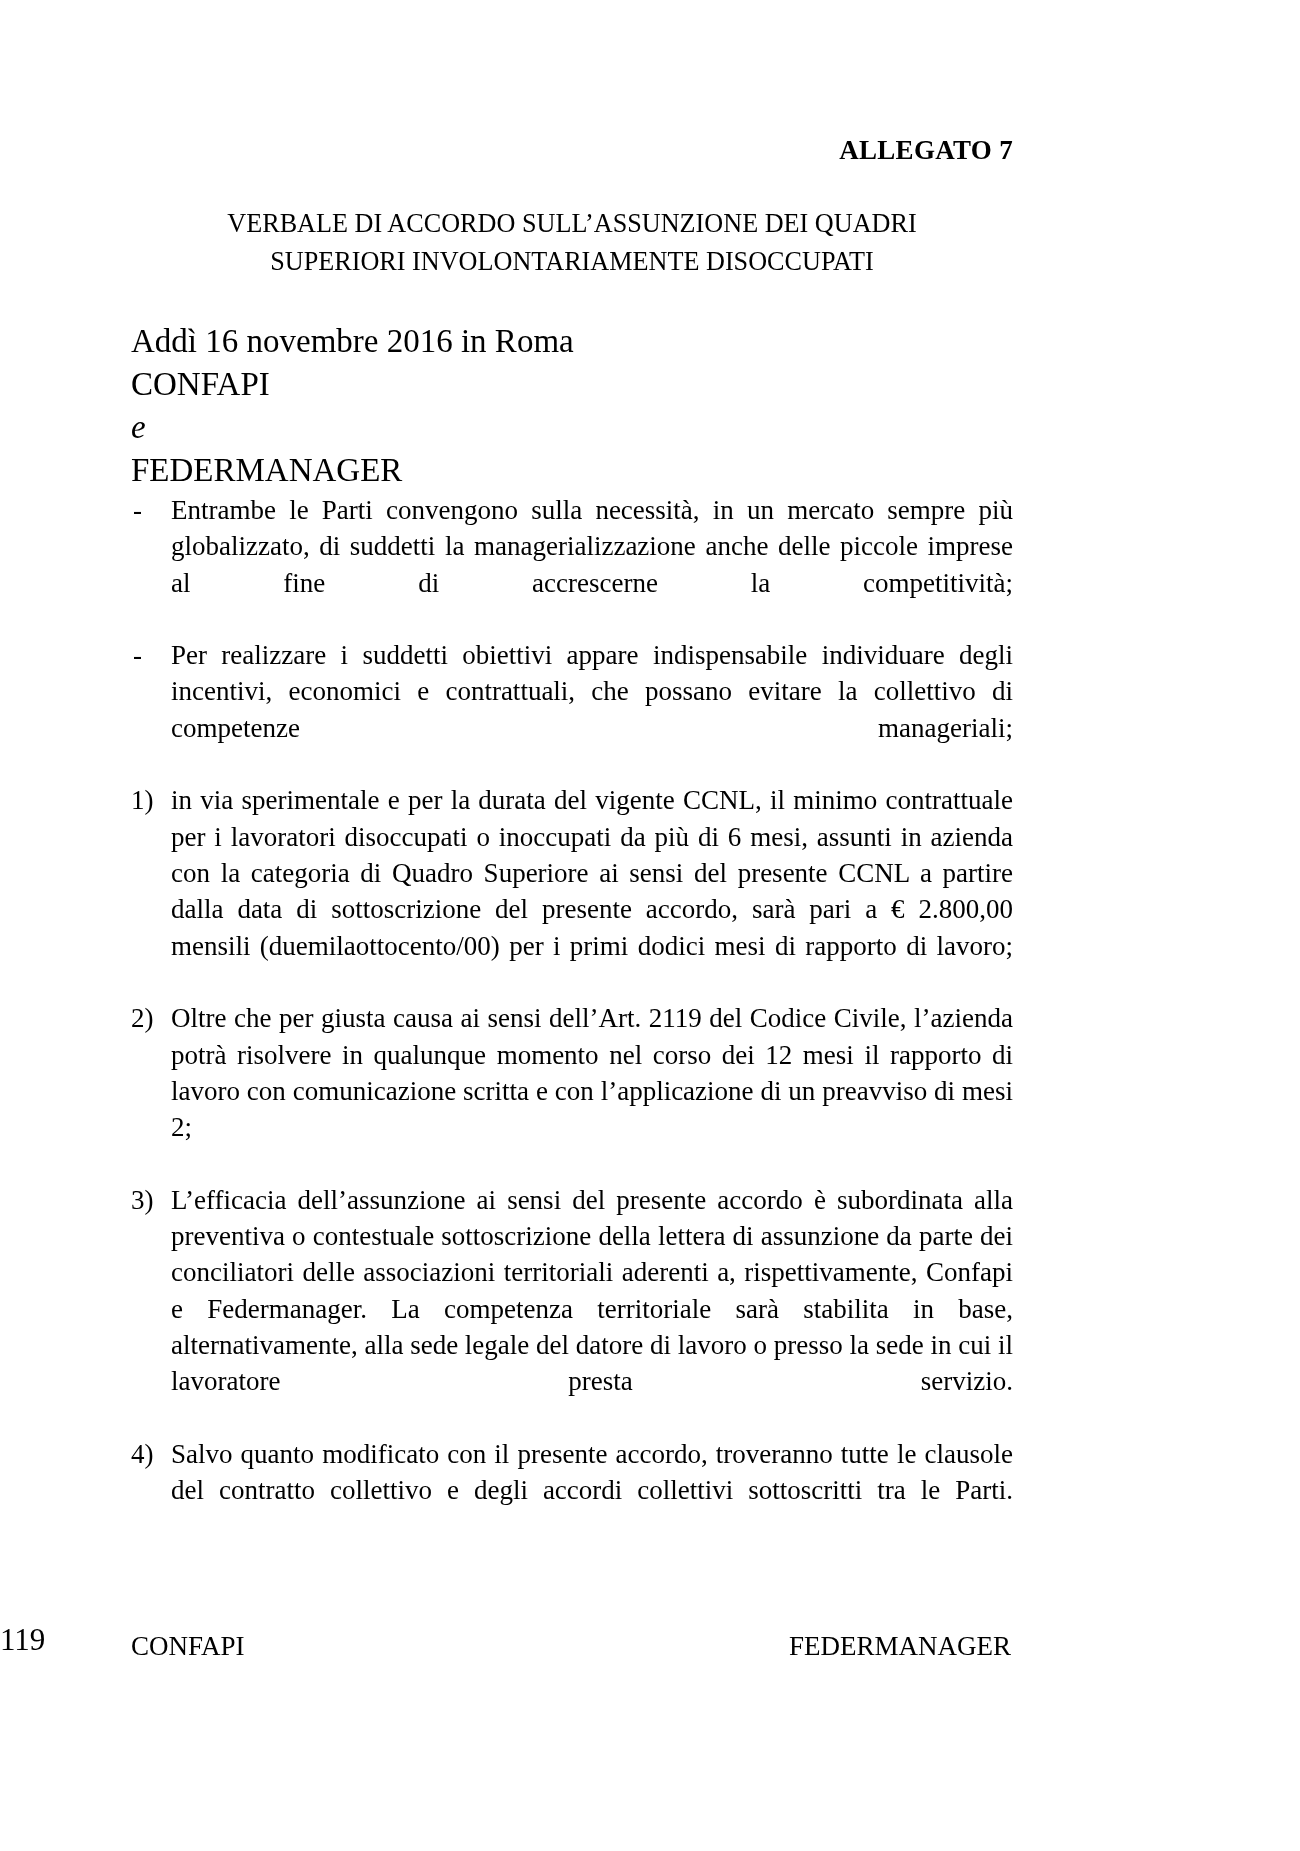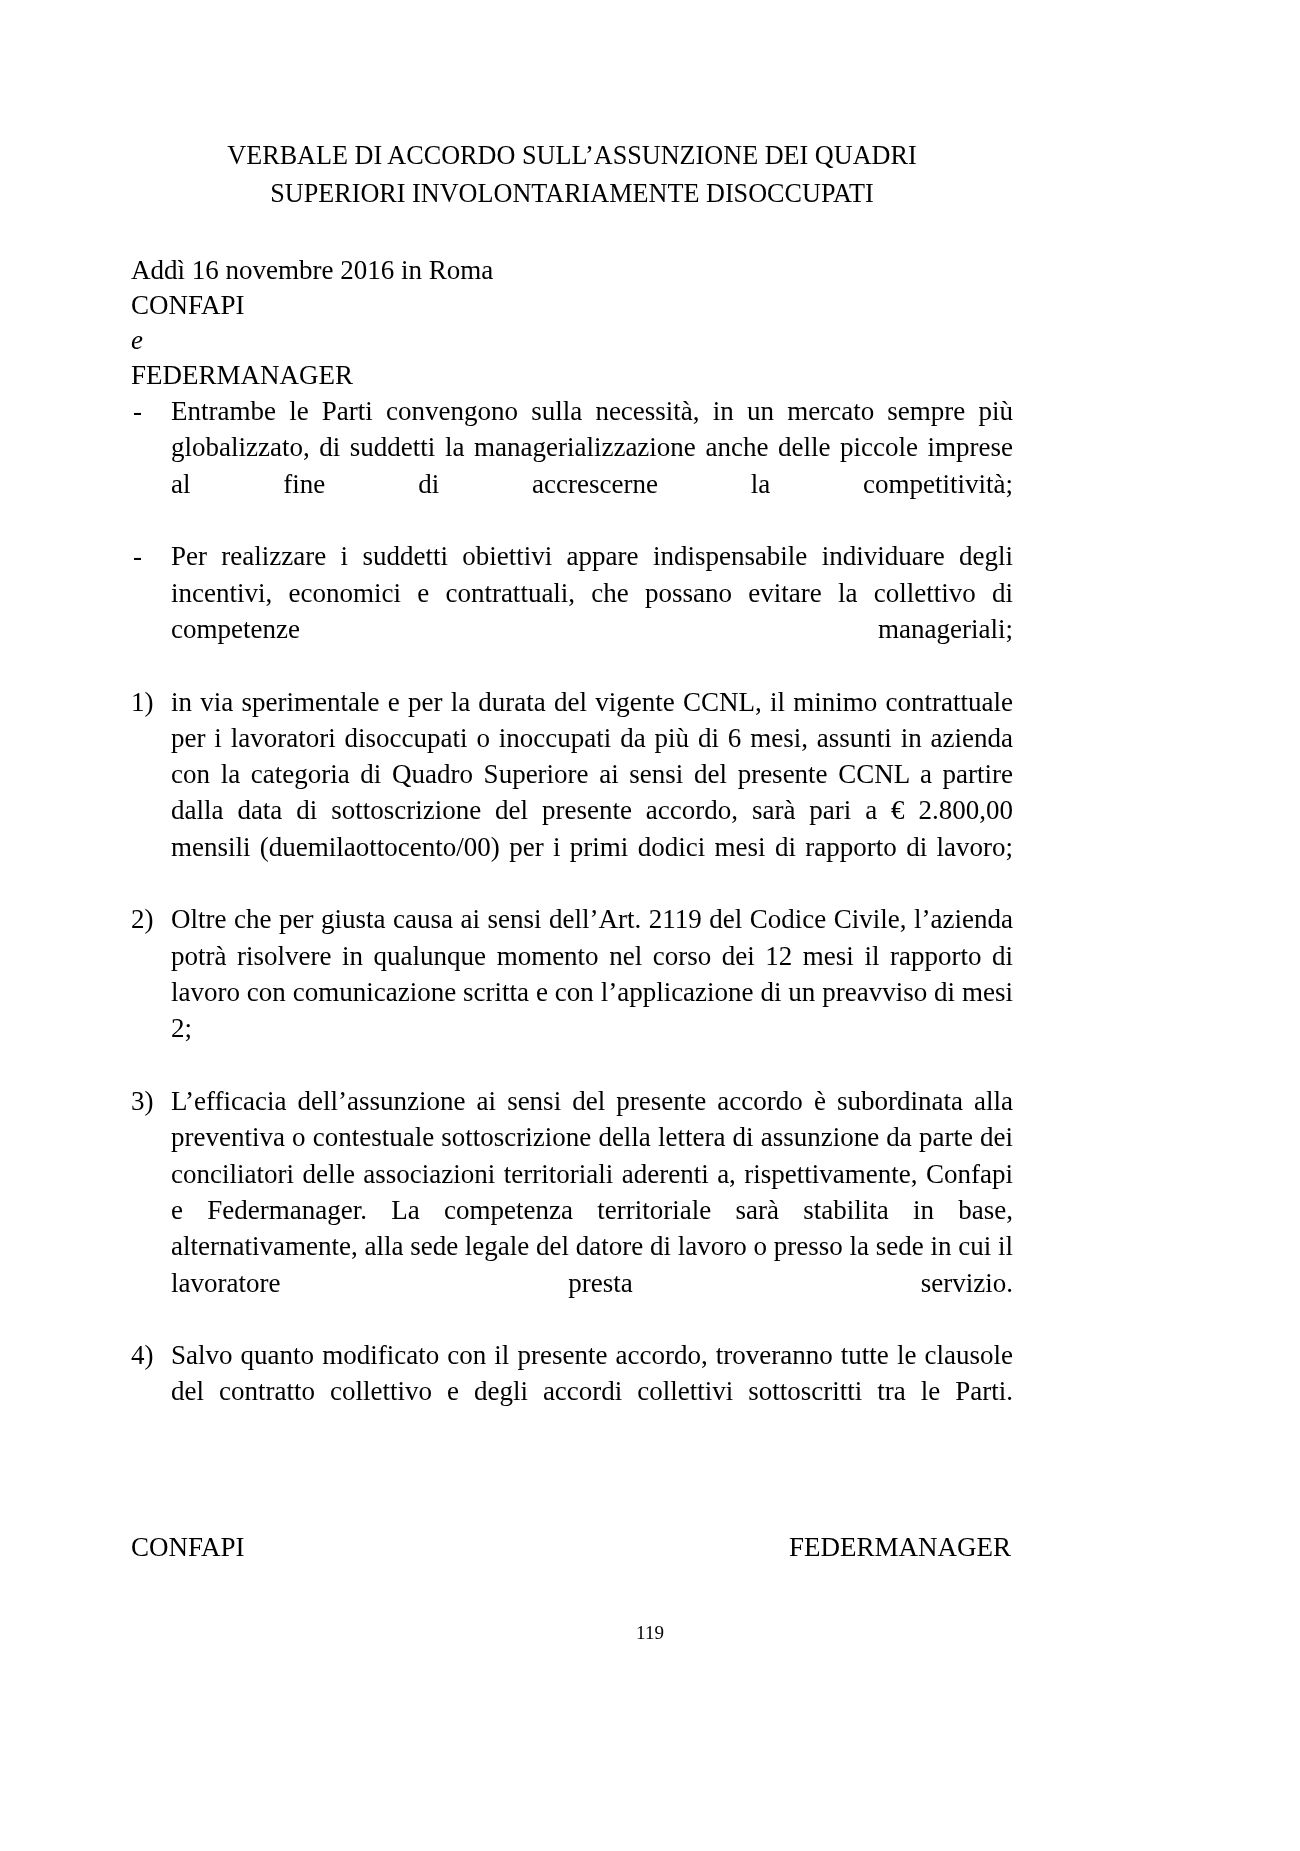--- a/index.html
+++ b/index.html
@@ -41,21 +41,21 @@
     margin: 0 0 40px 0;
     transform: scaleX(0.97);
     transform-origin: center top;
   }
   .doc-title .tline {
     display: block;
     white-space: nowrap;
   }
   
   .line {
-    font-size: 27px;
+    font-size: 33px;
     line-height: 1.30;
     margin: 0;
     white-space: nowrap;
   }
   .line.italic {
     font-style: italic;
   }
   
   .bullets {
     margin: 0;
@@ -117,30 +117,30 @@
   }
   .sig {
     white-space: nowrap;
   }
   
   .page-number {
     position: absolute;
     left: 0;
     right: 0;
     top: 1622px;
-    text-align: center;
-    font-size: 19px;
+    font-size: 31px;
   }
 </style>
 </head>
 <body>
 
 <div class="page">
   <div class="content">
 
+    <div class="allegato">ALLEGATO 7</div>
 
     <div class="doc-title">
       <span class="tline">VERBALE DI ACCORDO SULL’ASSUNZIONE DEI QUADRI</span>
       <span class="tline">SUPERIORI INVOLONTARIAMENTE DISOCCUPATI</span>
     </div>
 
     <p class="line">Addì 16 novembre 2016 in Roma</p>
 
     <p class="line">CONFAPI</p>
 

